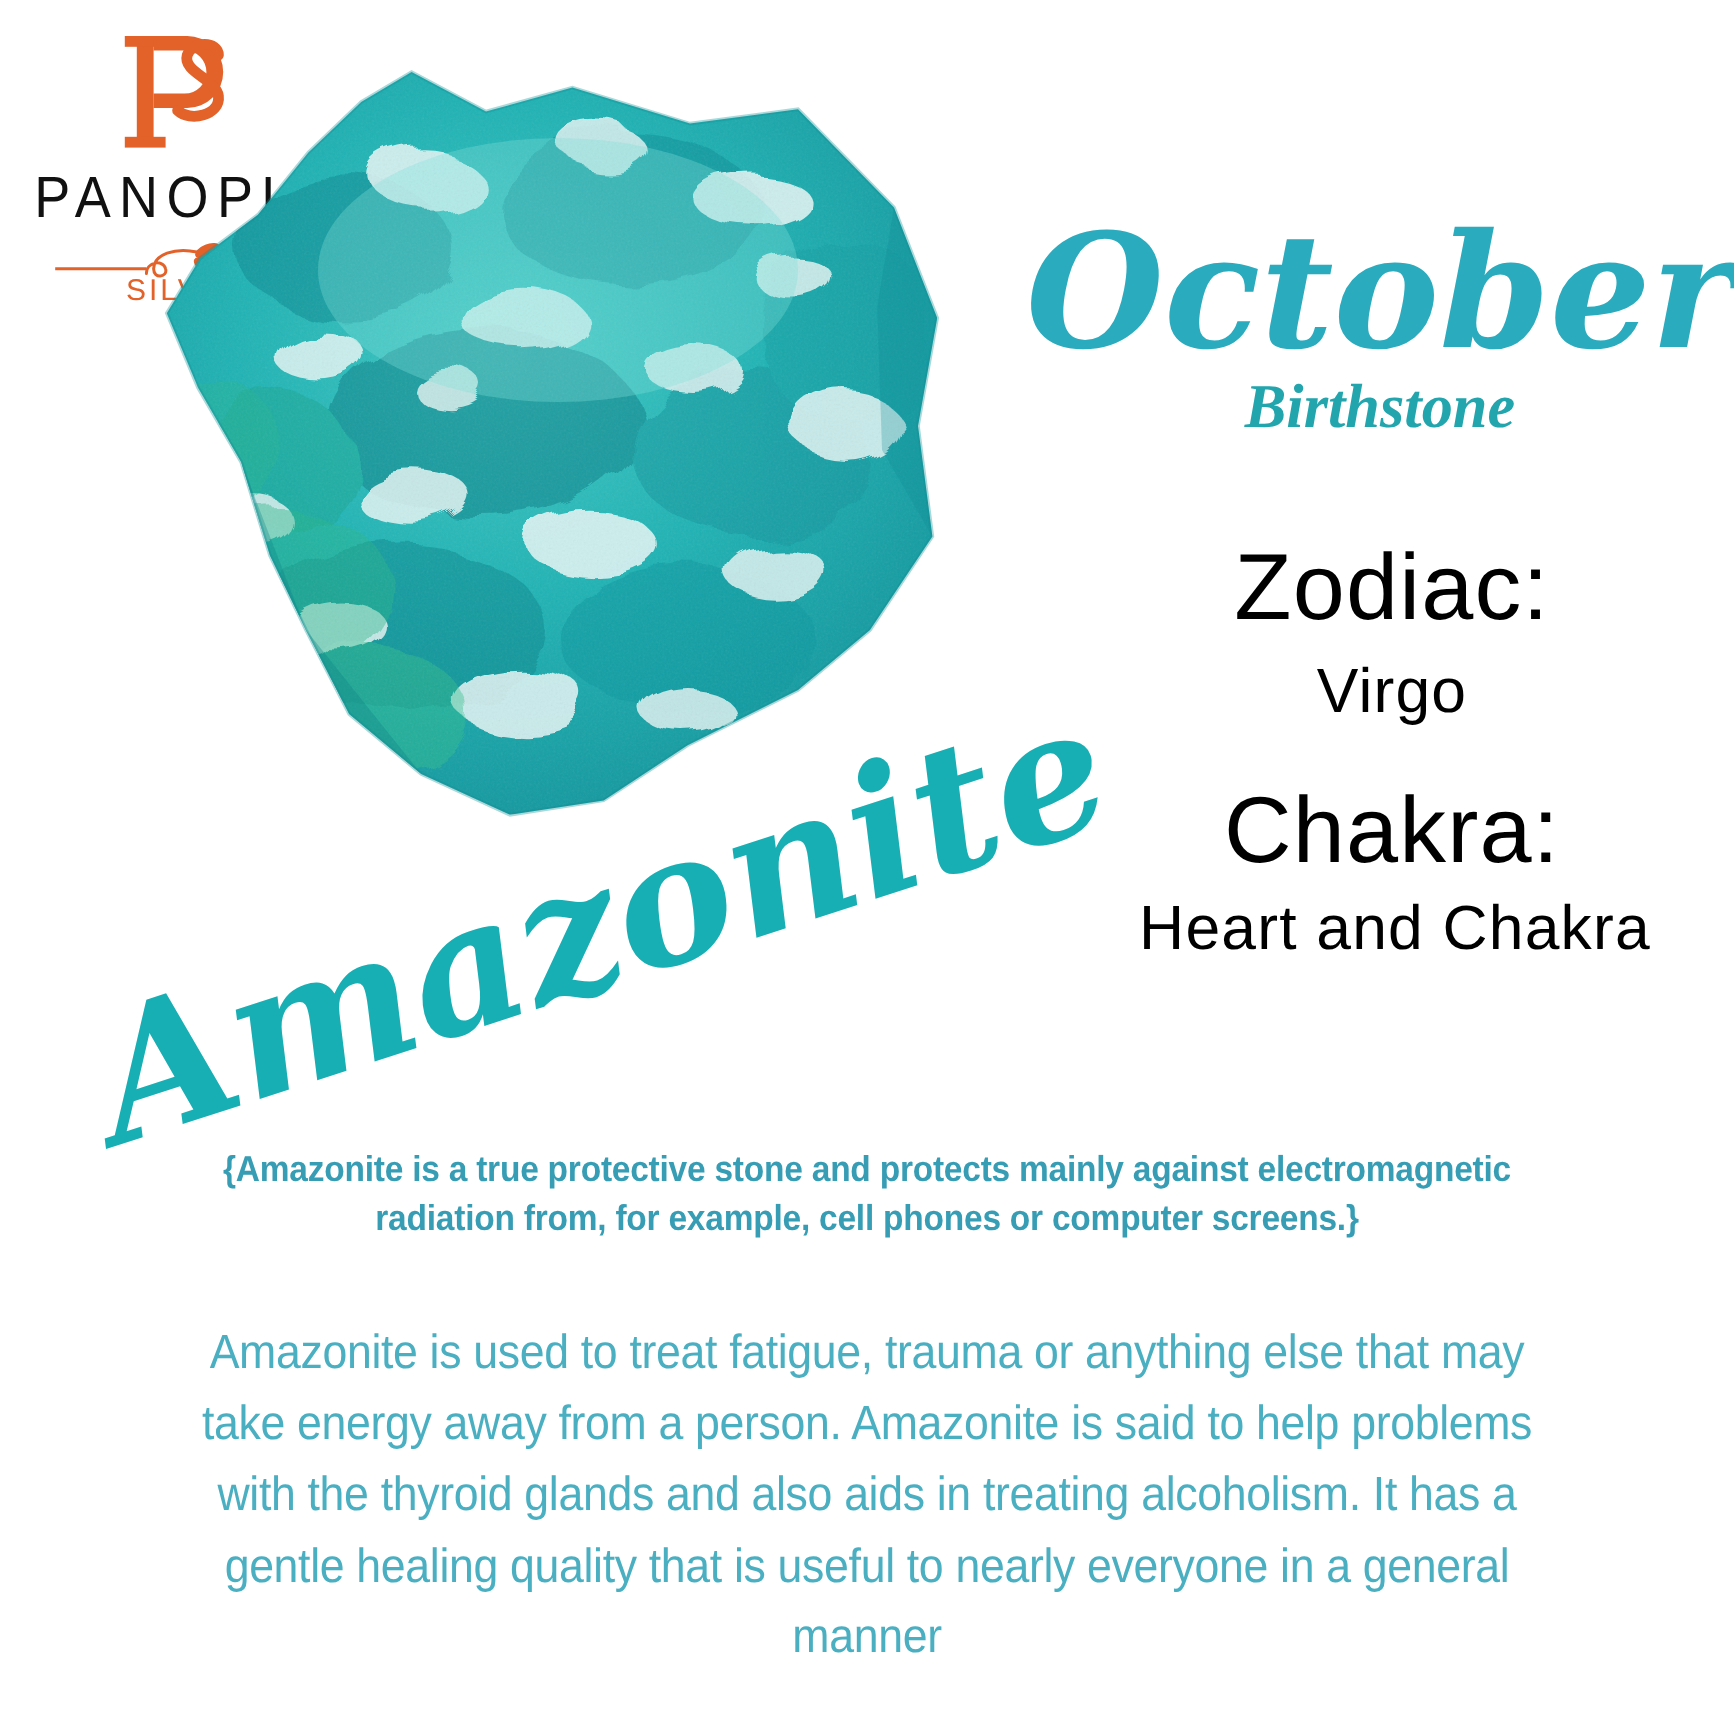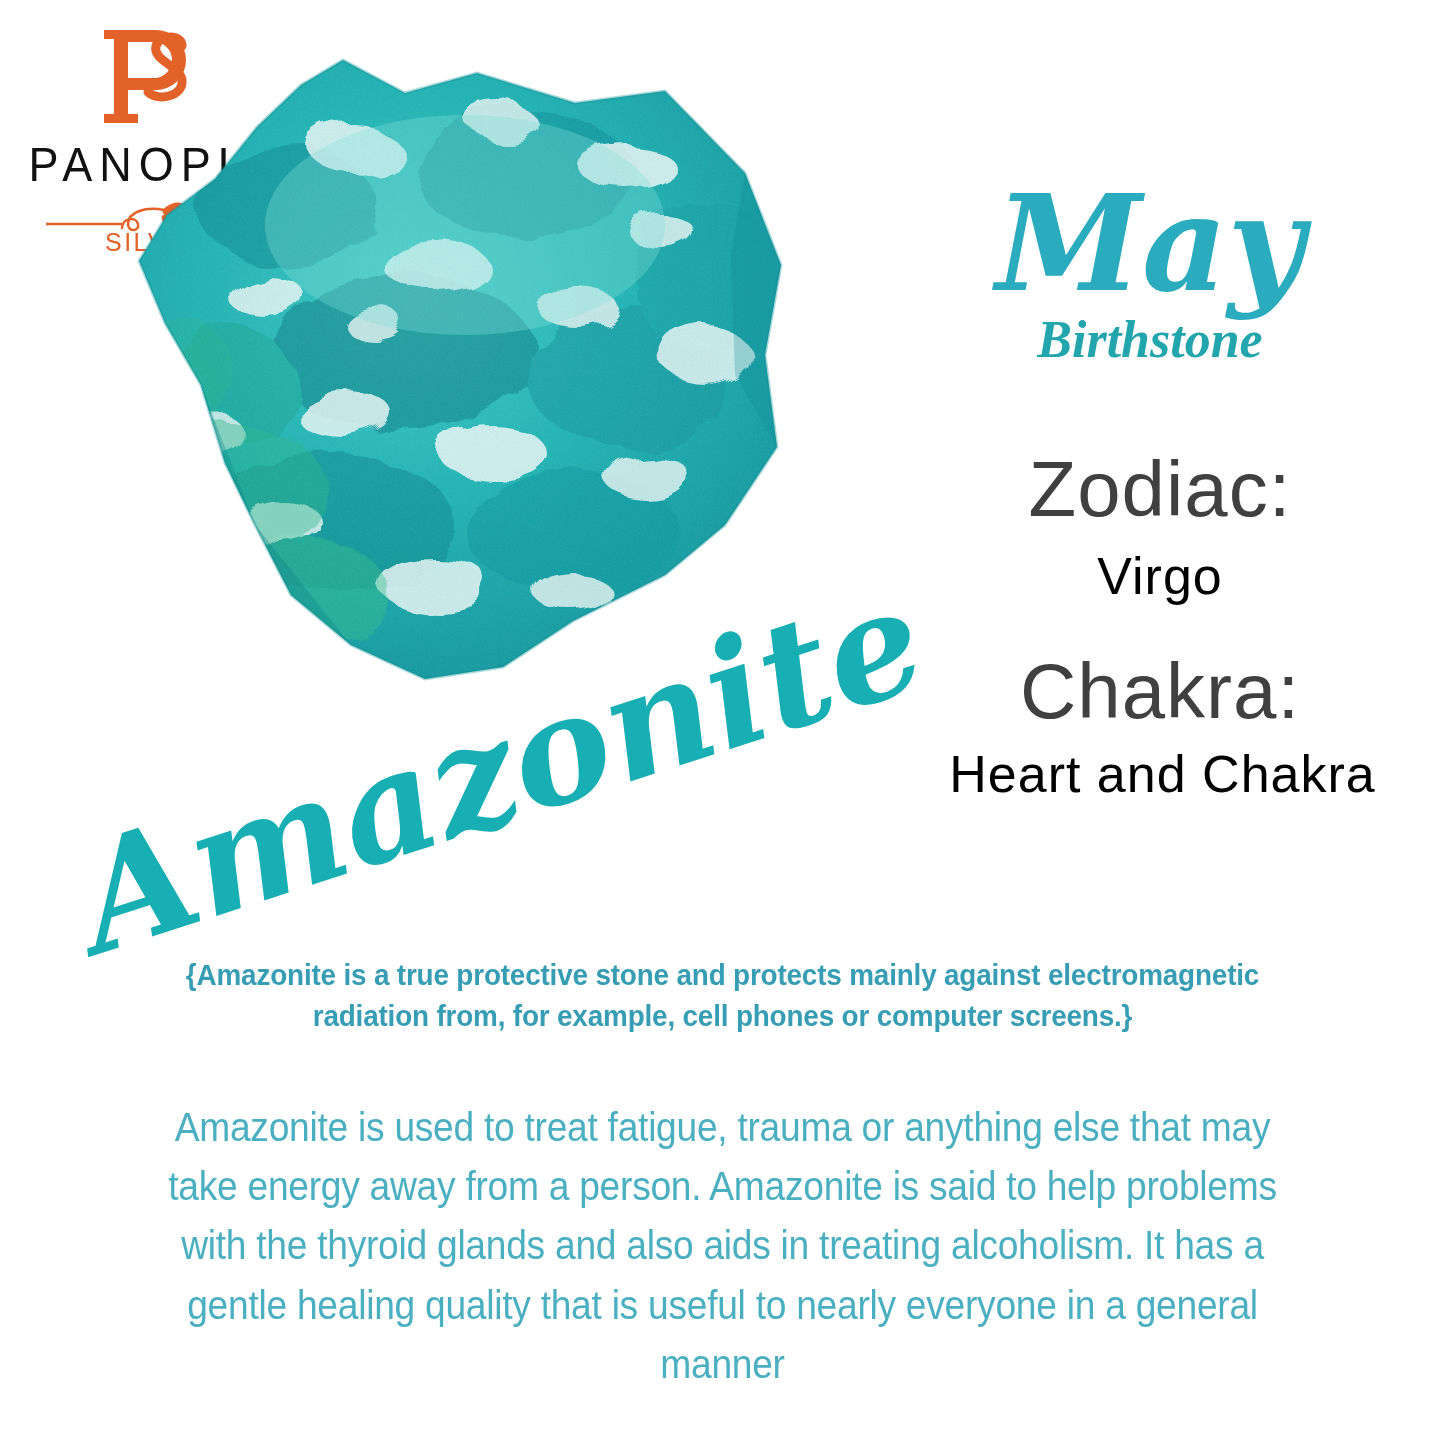--- a/index.html
+++ b/index.html
@@ -112,21 +112,21 @@
 
   .attr-label {
     position: absolute;
     width: 560px;
     text-align: center;
     font-family: "Liberation Sans", sans-serif;
     font-weight: 300;
     font-size: 78px;
     line-height: 1;
     letter-spacing: 1px;
-    color: #404040;
+    color: #000000;
     white-space: nowrap;
   }
   .attr-value {
     position: absolute;
     width: 560px;
     text-align: center;
     font-family: "Liberation Sans", sans-serif;
     font-weight: 300;
     font-size: 52px;
     line-height: 1;
@@ -314,21 +314,21 @@
         <path d="M640 118 L676 210 L660 300 L672 392 L630 320 L626 200 Z" fill="#0C8992" opacity="0.26"></path>
       </g>
 
       <path d="M238 5 L300 38 L372 18 L470 48 L560 36 L640 118 L676 210 L660 300
                L672 392 L620 470 L560 520 L468 566 L398 612 L320 624 L246 590
                L186 540 L150 470 L120 408 L96 330 L60 268 L34 206 L62 160
                L110 124 L152 72 L196 30 Z" fill="none" stroke="#0E8F96" stroke-width="3" opacity="0.35"></path>
     </svg>
   </div>
 
-  <div id="month-title">May</div>
+  <div id="month-title">October</div>
   <div id="month-subtitle">Birthstone</div>
 
   <div class="attr-label" id="zodiac-label">Zodiac:</div>
   <div class="attr-value" id="zodiac-value">Virgo</div>
 
   <div class="attr-label" id="chakra-label">Chakra:</div>
   <div class="attr-value" id="chakra-value">Heart and Chakra</div>
 
   <div id="stone-name">
     <div id="stone-name-text">Amazonite</div>

